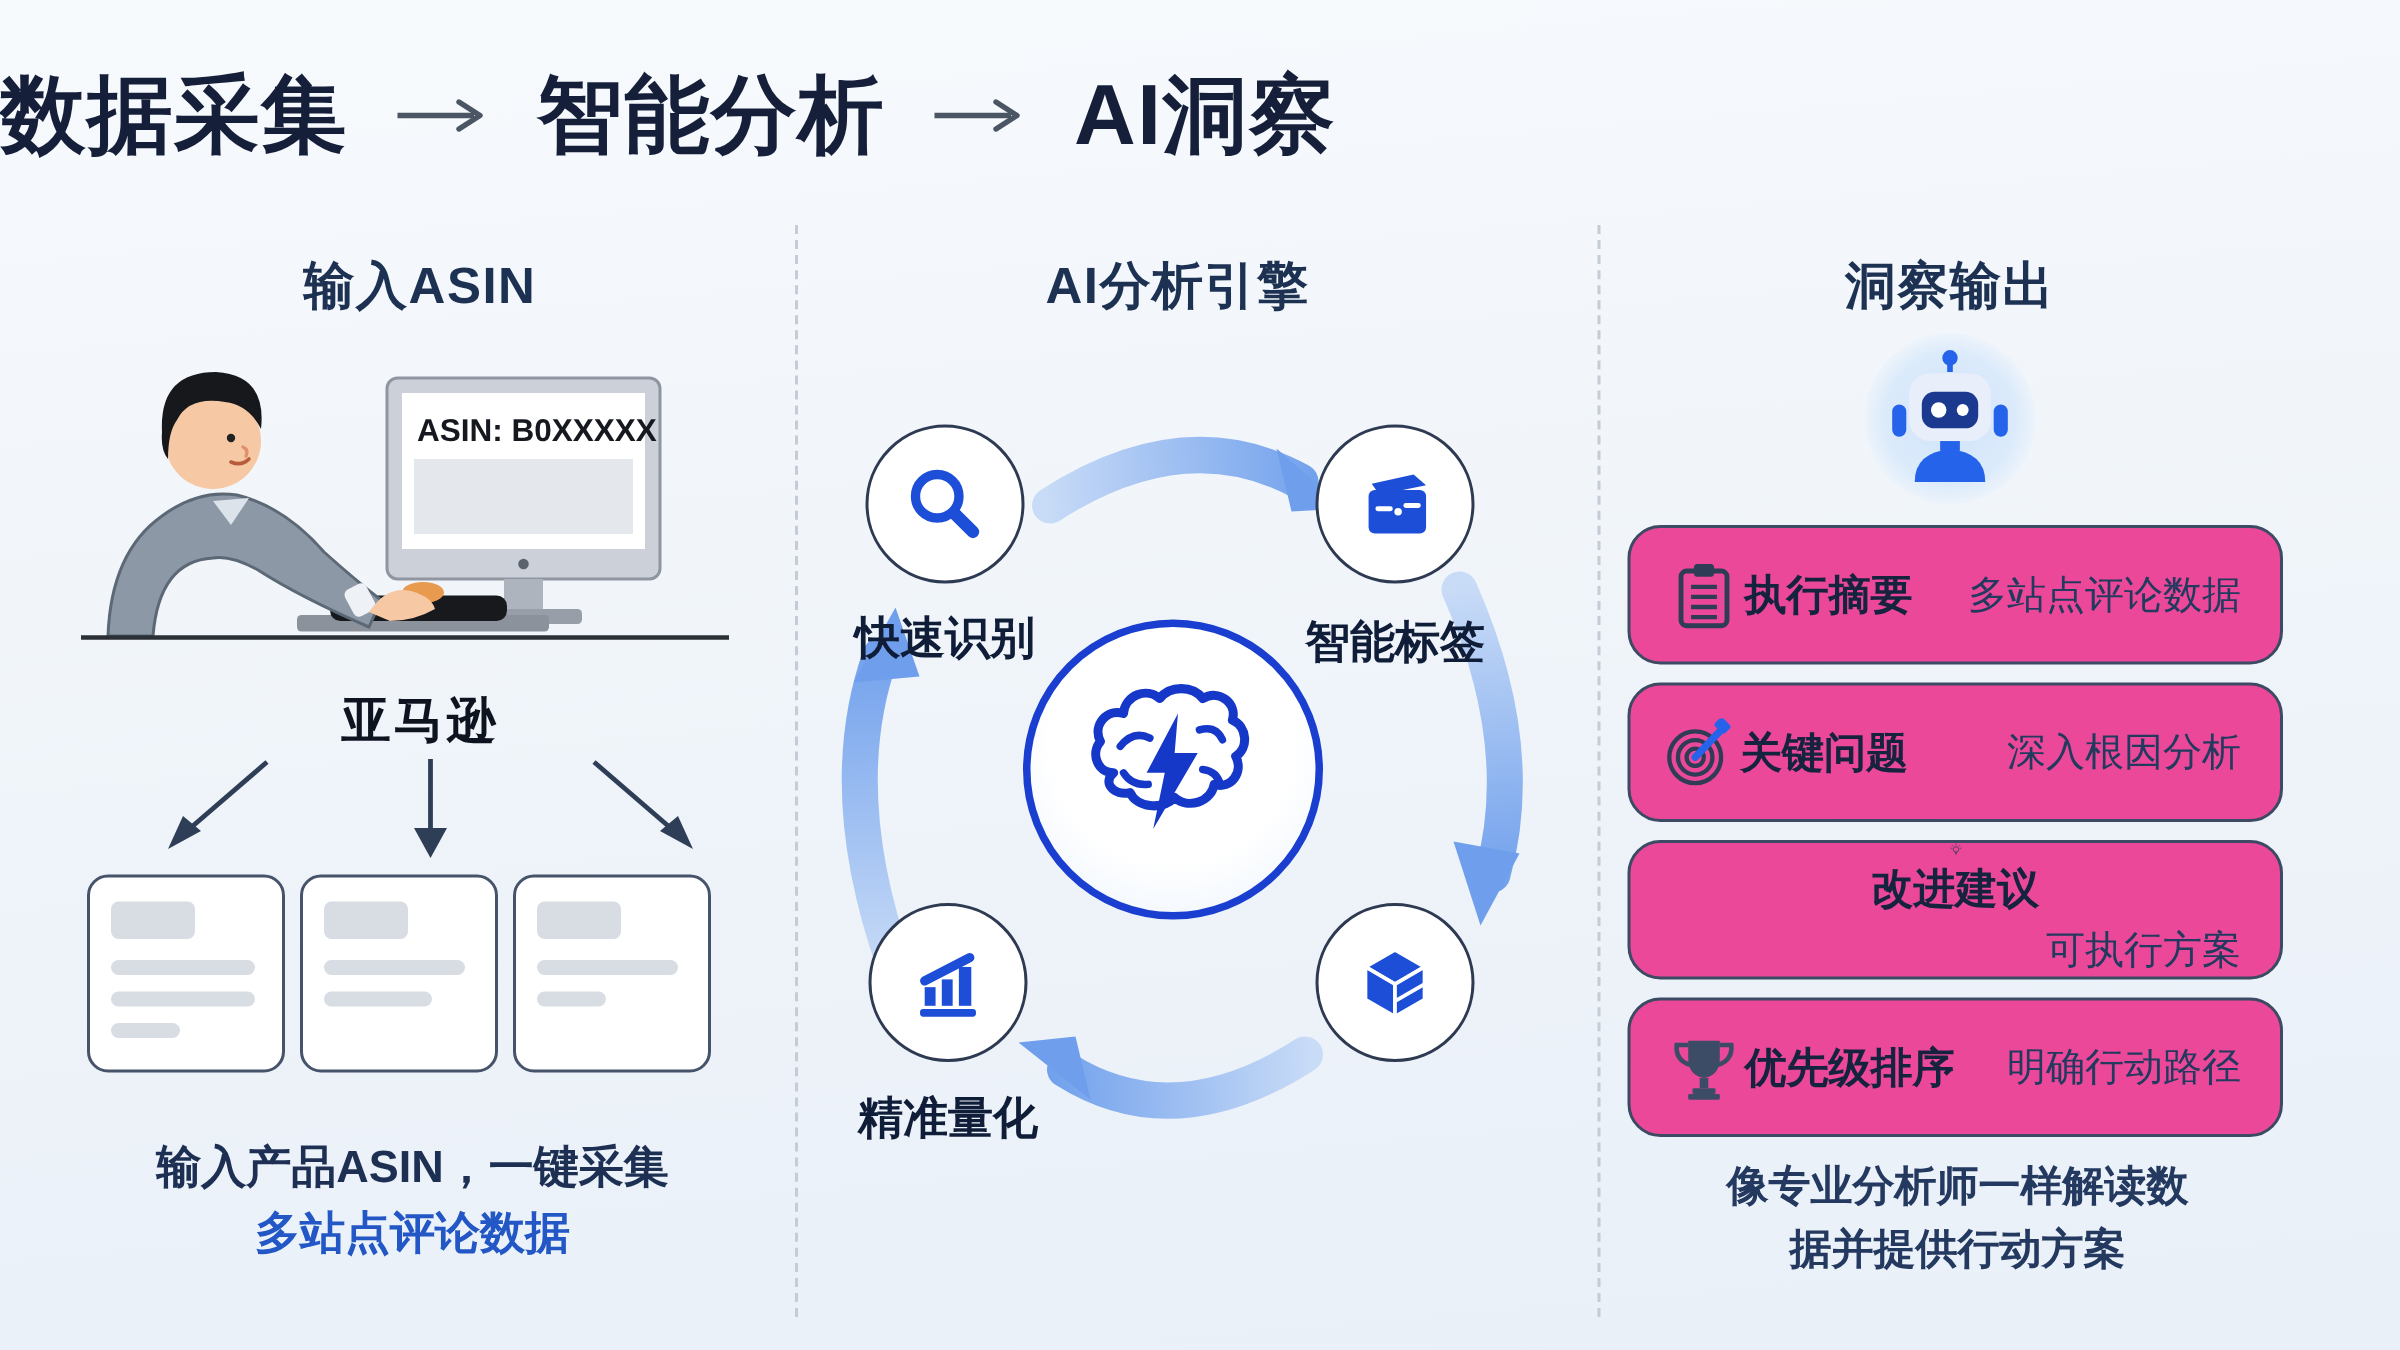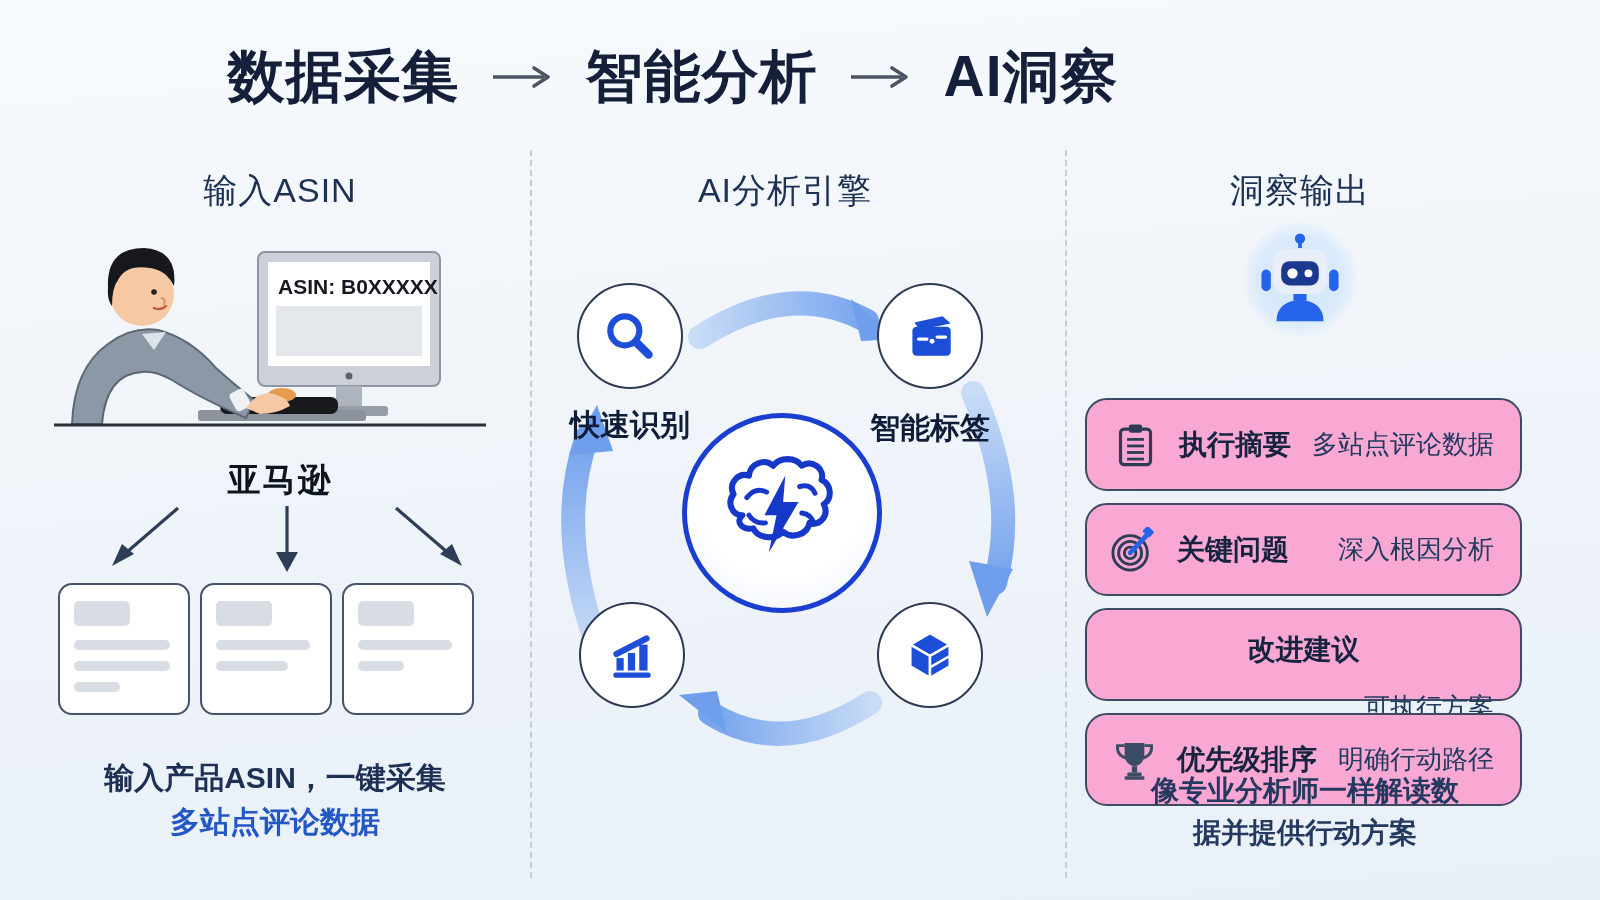--- a/index.html
+++ b/index.html
@@ -6,32 +6,32 @@
   body{
     width:1600px;height:900px;position:relative;overflow:hidden;
     background:linear-gradient(175deg,#f7fafd 0%,#eef3f9 60%,#e9f0f8 100%);
     font-family:"Liberation Sans","DejaVu Sans",sans-serif;
     color:#1a2440;
   }
   .abs{position:absolute;}
   
   .title-row{
     position:absolute;top:34px;left:0;width:1346px;height:86px;
-    display:flex;align-items:center;justify-content:center;gap:30px;
+    display:flex;align-items:center;justify-content:flex-start;gap:30px;
   }
   .title-step{font-size:57px;font-weight:800;color:#161f3a;letter-spacing:1px;}
   .title-arrow{display:block;}
   
   .divider{
     position:absolute;top:150px;height:728px;width:0;
     border-left:2px dashed #c5ccd6;
   }
   
   .col-header{
-    position:absolute;font-size:34px;font-weight:400;color:#1d3152;
+    position:absolute;font-size:34px;font-weight:700;color:#1d3152;
     text-align:center;letter-spacing:1px;
   }
   
   .amazon-label{
     position:absolute;left:130px;top:458px;width:300px;text-align:center;
     font-size:33px;font-weight:800;color:#0e1320;letter-spacing:2px;
   }
   .doc-card{
     position:absolute;width:132px;height:132px;background:#ffffff;
     border:2px solid #46536b;border-radius:14px;box-sizing:border-box;
@@ -62,23 +62,23 @@
     font-weight:700;color:#101d38;
   }
   
   .robot-wrap{
     position:absolute;left:1243px;top:222px;width:114px;height:114px;
     border-radius:50%;
     background:radial-gradient(circle,#cfe3fa 0%,#dcebfb 55%,rgba(220,235,251,0) 75%);
     display:flex;align-items:center;justify-content:center;
   }
   .insight-card{
-    position:absolute;left:1085px;width:437px;height:93px;background:#f9a8d4;
+    position:absolute;left:1085px;width:437px;height:93px;background:#ec4899;
     border:2px solid #3c4a63;border-radius:22px;box-sizing:border-box;
-    display:flex;align-items:center;padding:0 26px;gap:21px;margin-top:48px;
+    display:flex;align-items:center;padding:0 26px;gap:4px;
   }
   .insight-title{font-size:28px;font-weight:700;color:#16233f;white-space:nowrap;}
   .insight-desc{font-size:26px;font-weight:500;color:#223a5e;margin-left:auto;white-space:nowrap;}
 </style>
 </head>
 <body>
 
 <div class="title-row">
   <span class="title-step">数据采集</span>
   <svg class="title-arrow" width="66" height="24" viewBox="0 0 66 24">
@@ -234,20 +234,21 @@
       <path d="M28,46 q8,-10 18,-5" fill="none" stroke="#1638c8" stroke-width="4.5" stroke-linecap="round"></path>
       <path d="M76,36 q10,-3 14,6" fill="none" stroke="#1638c8" stroke-width="4.5" stroke-linecap="round"></path>
       <path d="M30,62 q5,8 15,7" fill="none" stroke="#1638c8" stroke-width="4.5" stroke-linecap="round"></path>
       <path d="M78,60 q9,1 11,10" fill="none" stroke="#1638c8" stroke-width="4.5" stroke-linecap="round"></path>
       <polygon points="63,26 44,62 55,62 48,96 75,50 61,50" fill="#1638c8"></polygon>
     </svg>
   </div>
 
   <div class="node-label" style="left:-5px;top:140px;">快速识别</div>
   <div class="node-label" style="left:295px;top:143px;">智能标签</div>
+  <div class="node-label" style="left:-3px;top:460px;">精准量化</div>
 </div>
 
 <div class="col-header" style="left:1110px;top:168px;width:380px;">洞察输出</div>
 
 <div class="robot-wrap">
   <svg width="94" height="94" viewBox="0 0 100 100">
     <line x1="50" y1="8" x2="50" y2="17" stroke="#2563eb" stroke-width="4"></line>
     <circle cx="50" cy="7" r="5.5" fill="#2563eb"></circle>
     <rect x="9" y="40" width="10" height="23" rx="5" fill="#2563eb"></rect>
     <rect x="81" y="40" width="10" height="23" rx="5" fill="#2563eb"></rect>

